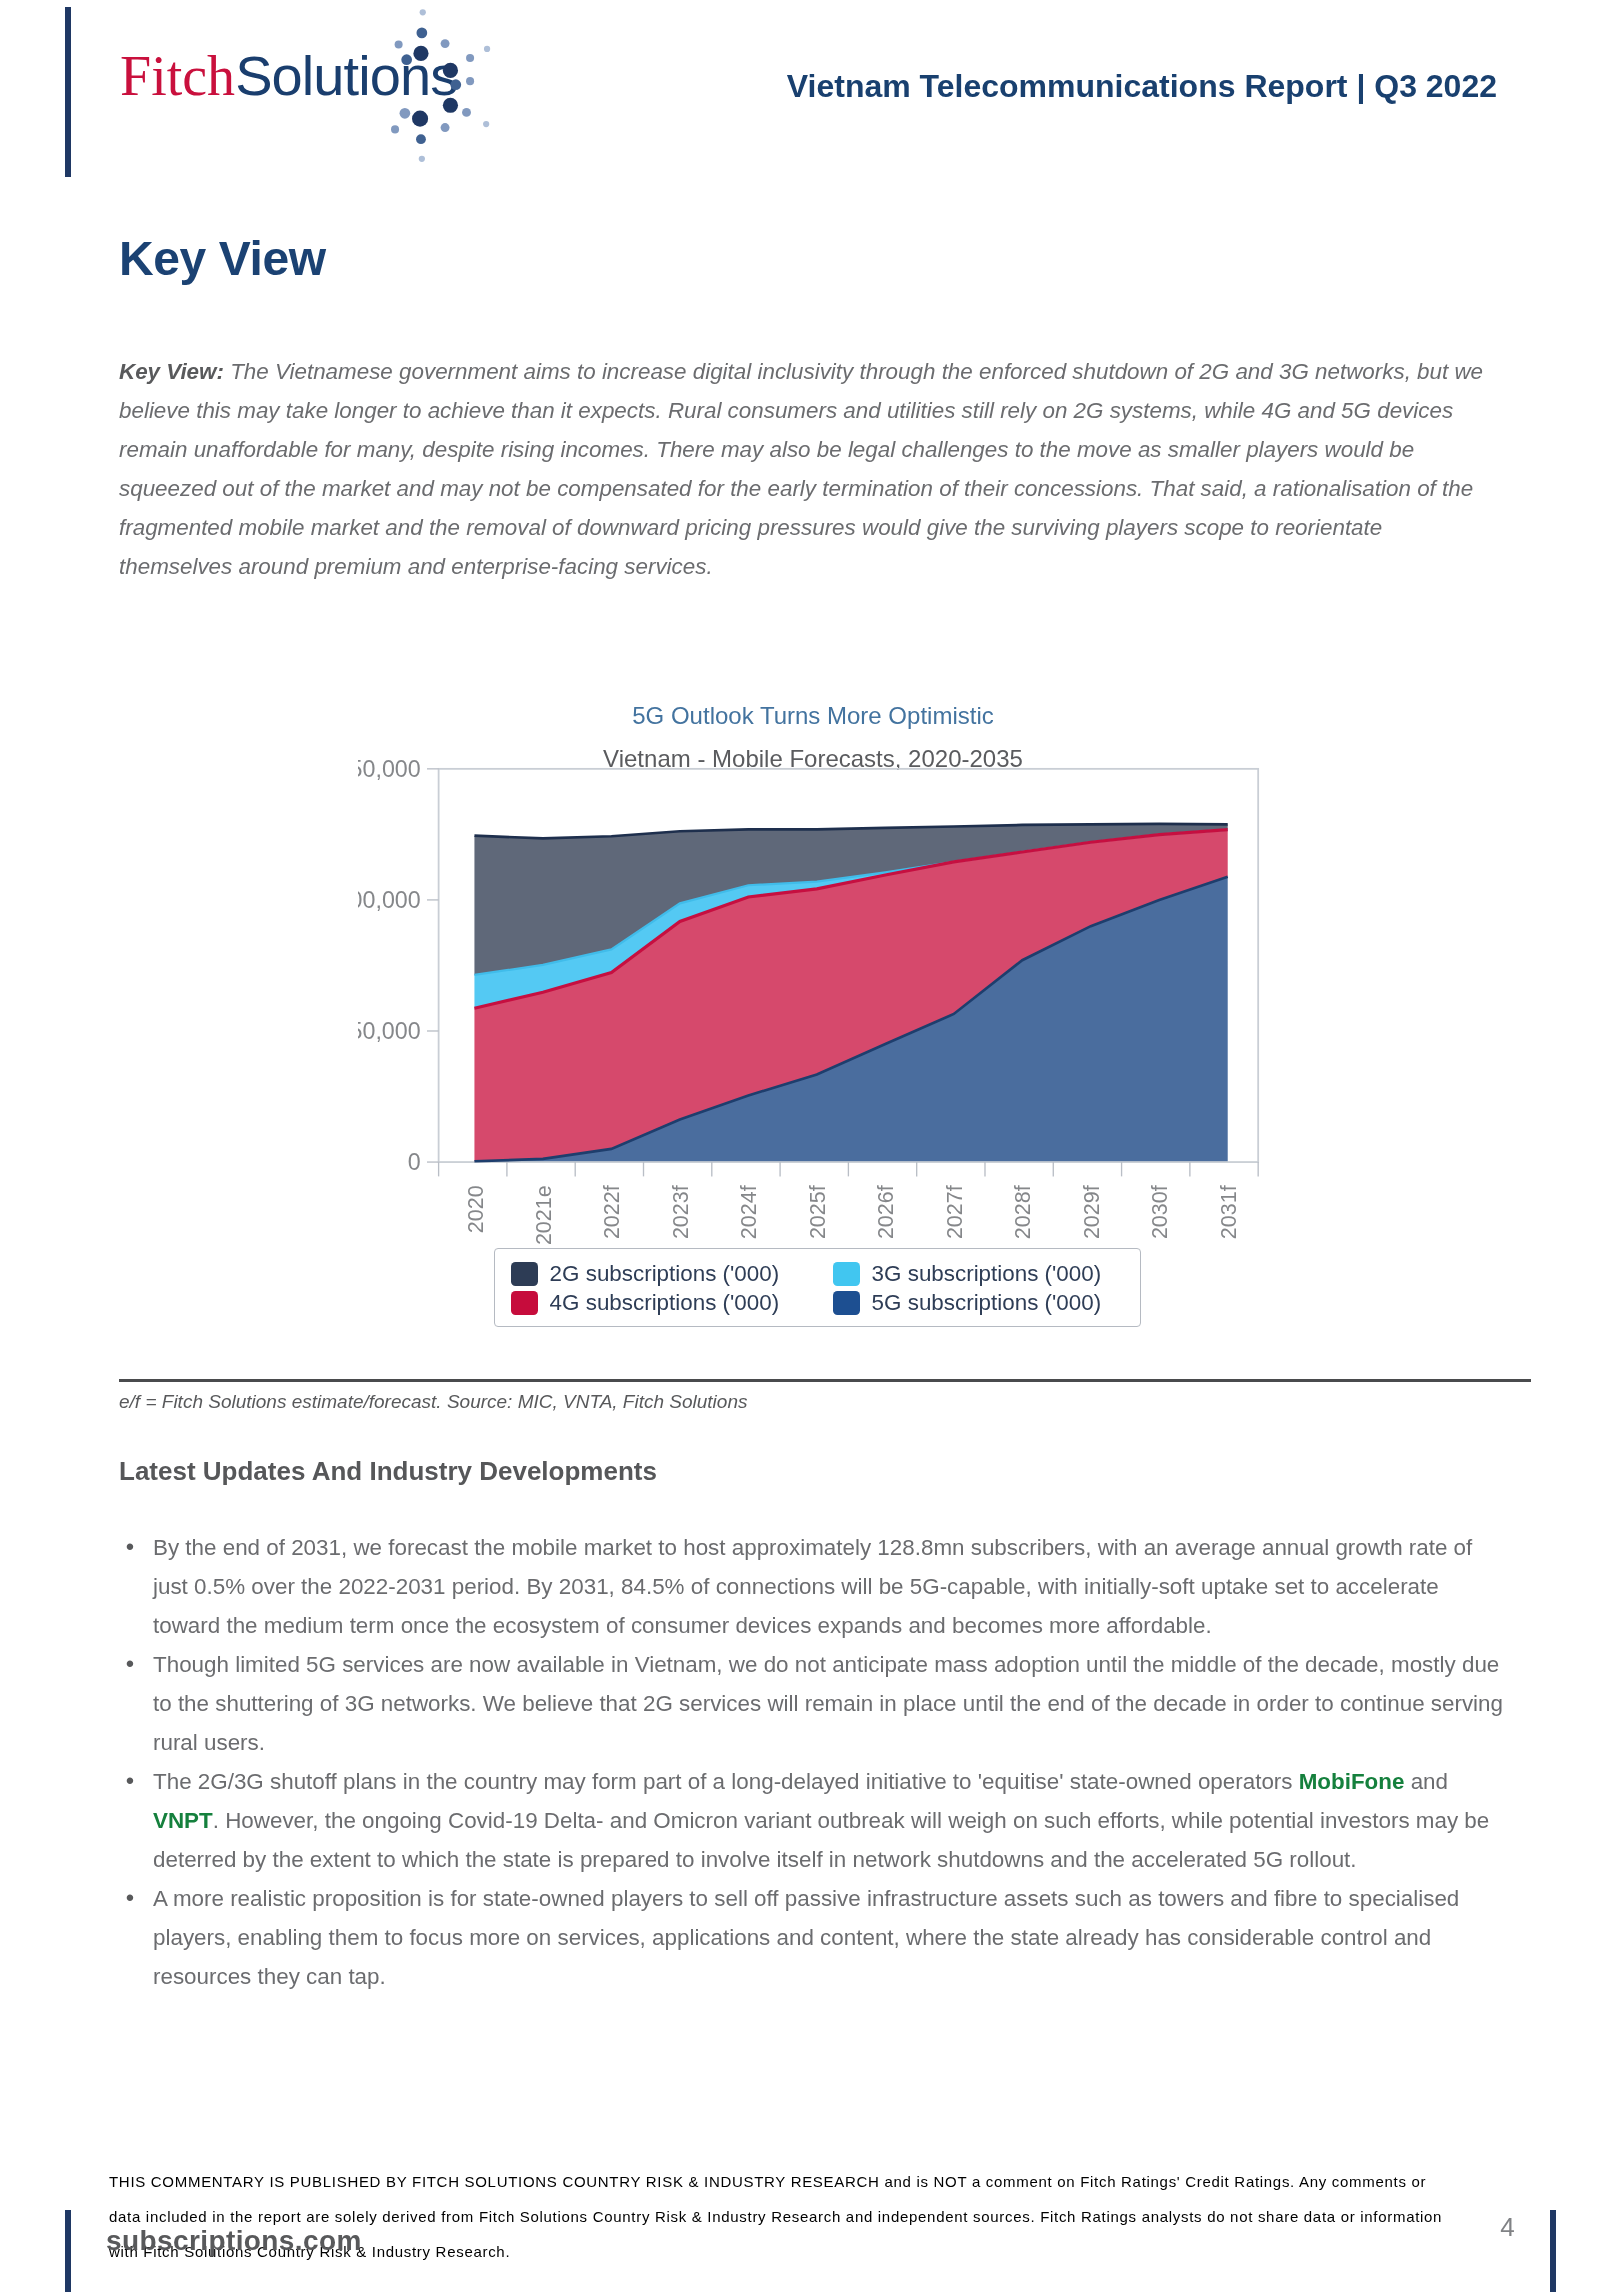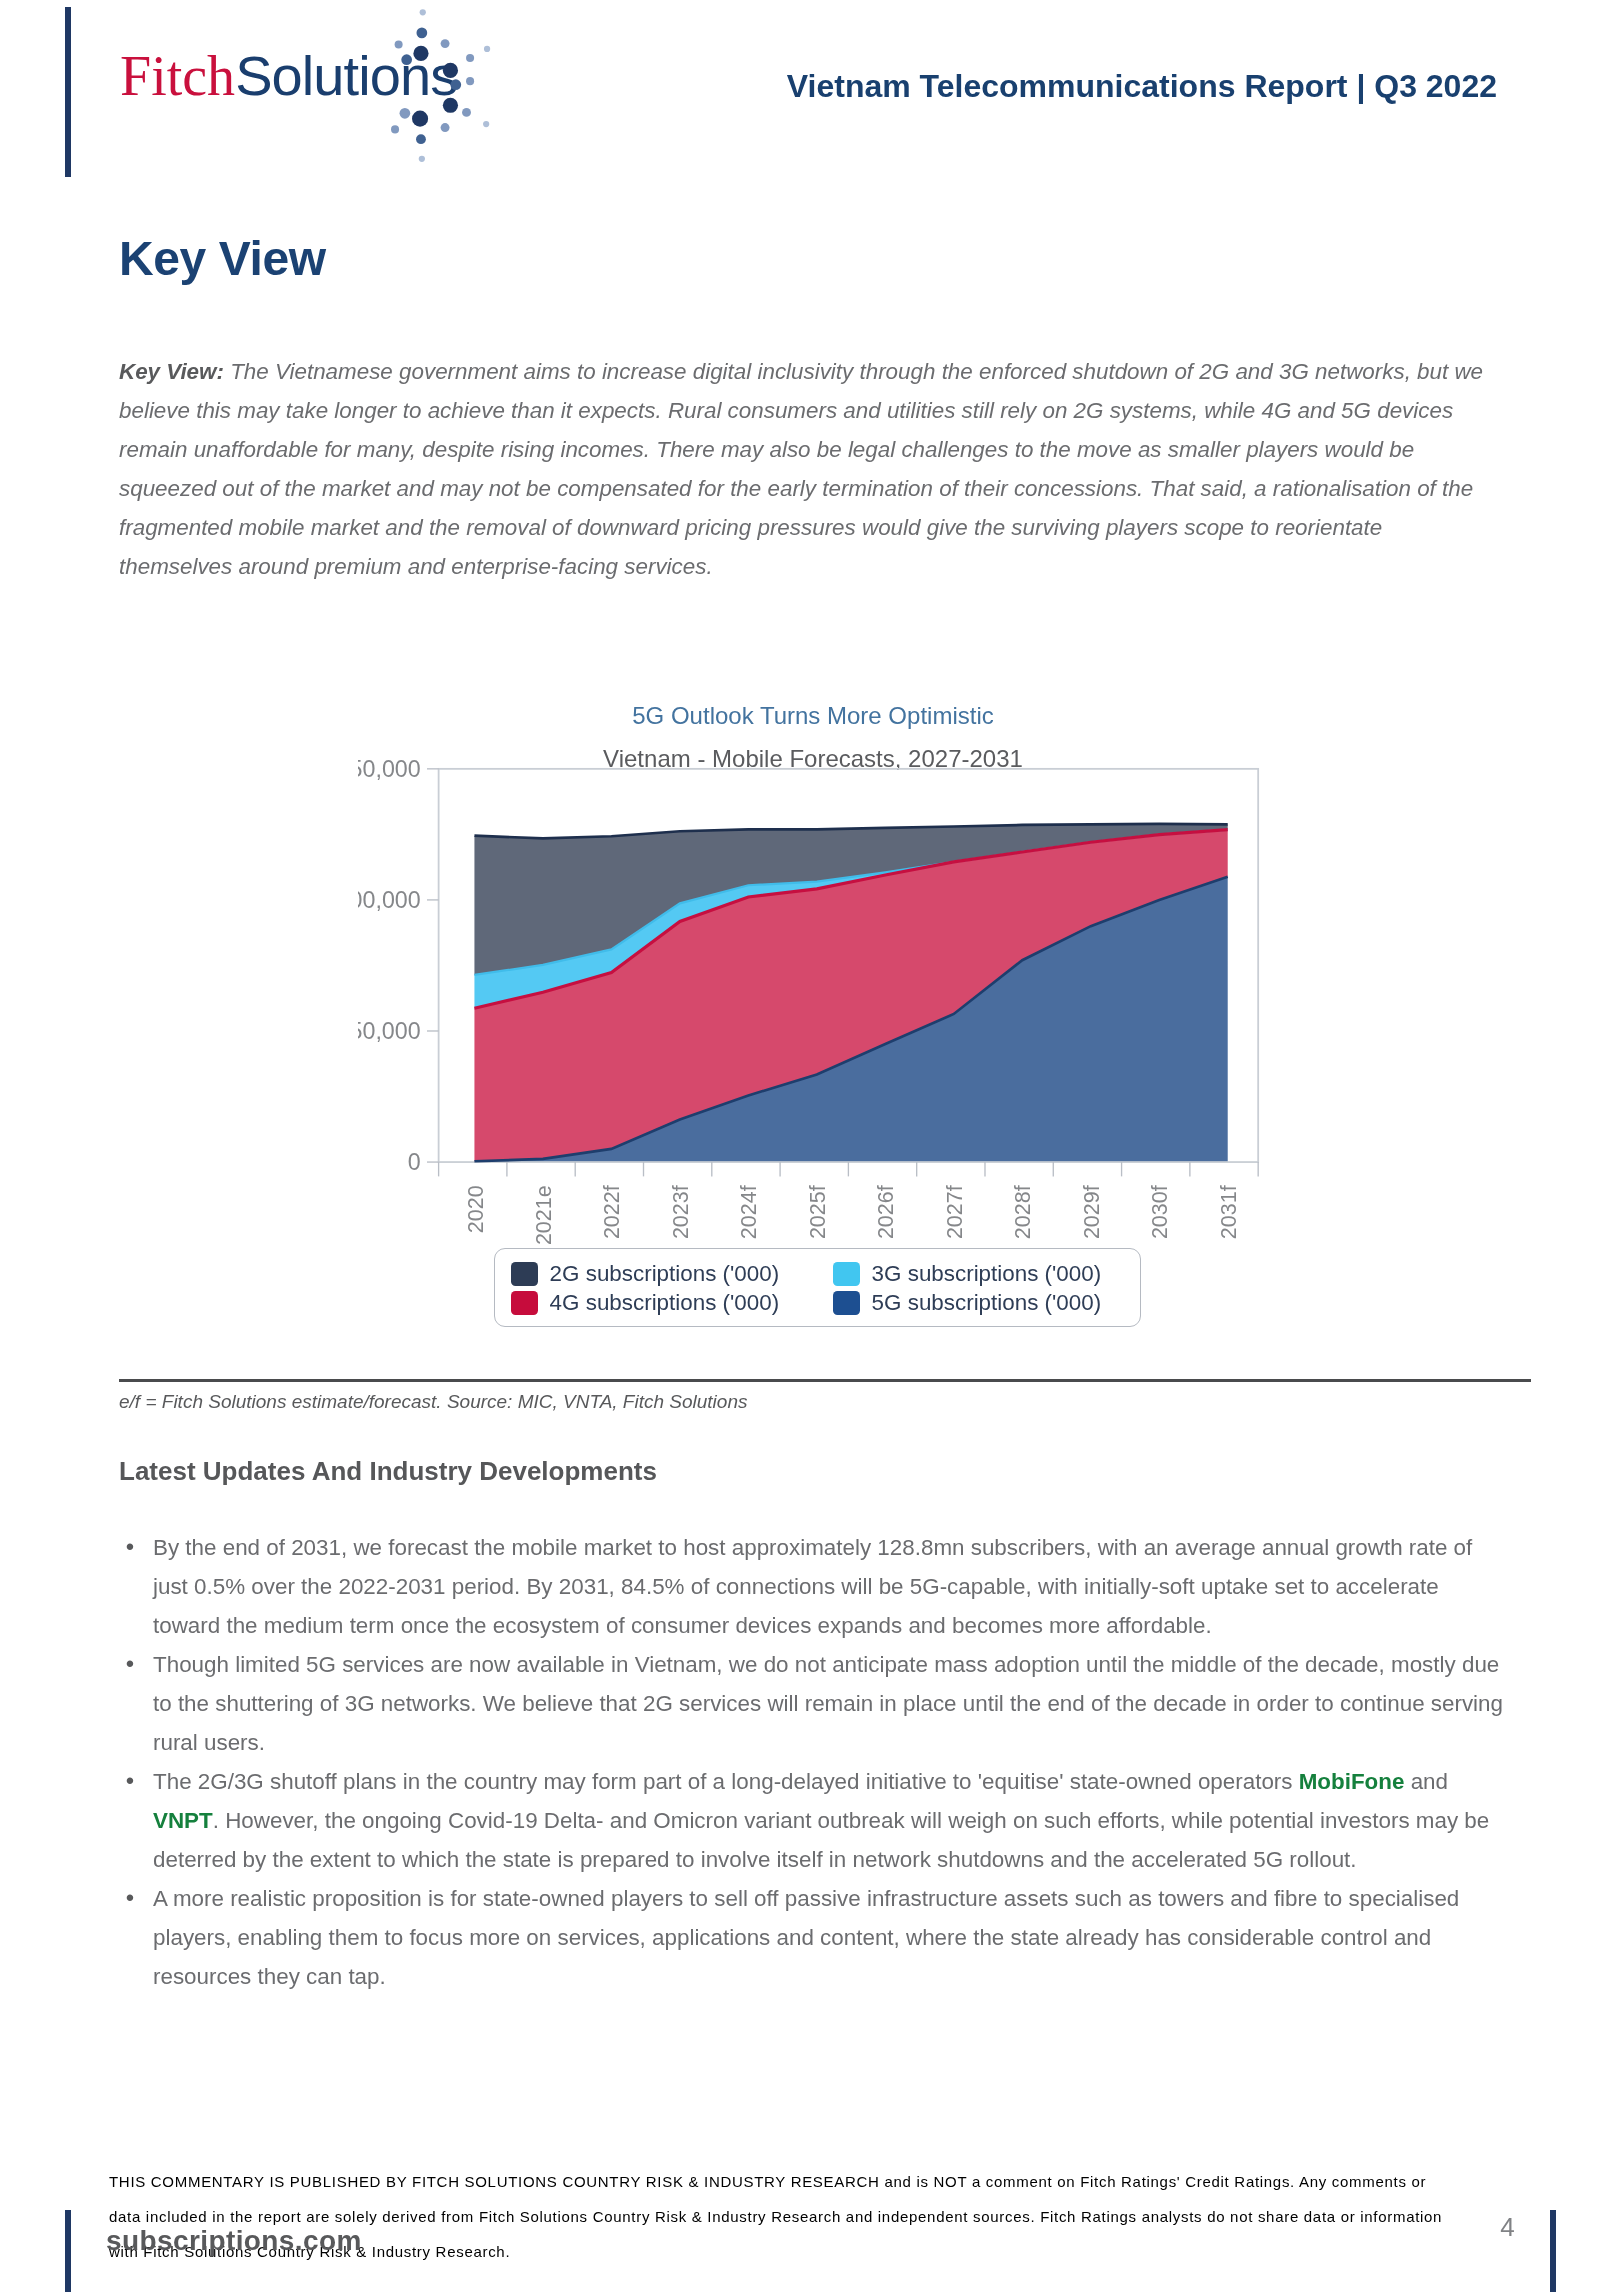--- a/index.html
+++ b/index.html
@@ -19,21 +19,21 @@
   .key-view-title{left:119px;top:231px;font-size:48px;font-weight:bold;color:#1b4273;letter-spacing:-0.4px;}
   .key-view-paragraph{left:119px;top:352px;width:1377px;font-size:22.4px;line-height:39px;
     font-style:italic;color:#6b6c6f;}
   .key-view-lead{font-weight:bold;color:#595a5c;}
   
   .chart-titles{left:116px;top:670px;width:1394px;text-align:center;margin-top:32px;}
   .chart-title{font-size:24px;color:#43739f;margin-bottom:15px;}
   .chart-subtitle{font-size:24px;color:#5a5b5e;}
   .chart-svg{left:358px;top:757px;}
   .legend-box{left:494px;top:1248px;width:647px;box-sizing:border-box;
-    border:1.8px solid #b5bac2;border-radius:11px;background:#fff;
+    border:1.8px solid #b5bac2;border-radius:4px;background:#fff;
     display:grid;grid-template-columns:322px auto;row-gap:3.6px;
     padding:11.6px 14.3px 9.9px 16px;}
   .legend-item{display:flex;align-items:center;gap:11.6px;}
   .legend-swatch{width:27px;height:24px;border-radius:4.5px;flex:0 0 auto;}
   .legend-label{font-size:22.4px;color:#2e3d56;}
   
   .divider{left:119px;top:1379px;width:1412px;height:2.7px;background:#4a4b4d;}
   .source-note{left:119px;top:1391px;font-size:19px;font-style:italic;color:#58595b;}
   
   .updates-heading{left:119px;top:1456px;font-size:26px;font-weight:bold;color:#565759;}
@@ -91,21 +91,21 @@
 <div class="abs report-title">Vietnam Telecommunications Report | Q3 2022</div>
 
 <div class="abs key-view-title">Key View</div>
 
 <div class="abs key-view-paragraph">
   <span class="key-view-lead">Key View:</span><span> The Vietnamese government aims to increase digital inclusivity through the enforced shutdown of 2G and 3G networks, but we believe this may take longer to achieve than it expects. Rural consumers and utilities still rely on 2G systems, while 4G and 5G devices remain unaffordable for many, despite rising incomes. There may also be legal challenges to the move as smaller players would be squeezed out of the market and may not be compensated for the early termination of their concessions. That said, a rationalisation of the fragmented mobile market and the removal of downward pricing pressures would give the surviving players scope to reorientate themselves around premium and enterprise-facing services.</span>
 </div>
 
 <div class="abs chart-titles">
   <div class="chart-title">5G Outlook Turns More Optimistic</div>
-  <div class="chart-subtitle">Vietnam - Mobile Forecasts, 2027-2031</div>
+  <div class="chart-subtitle">Vietnam - Mobile Forecasts, 2020-2035</div>
 </div>
 
 <svg class="abs chart-svg" width="936" height="502" viewBox="0 0 1045 560">
     <polygon points="130,451.122 206.45454545454544,448.488 282.9090909090909,437.3666666666667 359.3636363636364,404.588 435.8181818181818,377.66266666666667 512.2727272727273,354.2493333333333 588.7272727272727,320.3 665.1818181818181,286.6433333333333 741.6363636363636,226.64666666666668 818.0909090909091,188.60000000000002 894.5454545454545,159.33333333333337 971,133.57866666666666 971,452 894.5454545454545,452 818.0909090909091,452 741.6363636363636,452 665.1818181818181,452 588.7272727272727,452 512.2727272727273,452 435.8181818181818,452 359.3636363636364,452 282.9090909090909,452 206.45454545454544,452 130,452" fill="#4a6d9e"></polygon>
     <polygon points="130,280.20466666666664 206.45454545454544,262.352 282.9090909090909,240.40200000000002 359.3636363636364,183.332 435.8181818181818,156.11399999999998 512.2727272727273,147.04133333333334 588.7272727272727,131.53000000000003 665.1818181818181,116.8966666666667 741.6363636363636,105.77533333333338 818.0909090909091,94.94666666666666 894.5454545454545,86.45933333333335 971,80.89866666666666 971,133.57866666666666 894.5454545454545,159.33333333333337 818.0909090909091,188.60000000000002 741.6363636363636,226.64666666666668 665.1818181818181,286.6433333333333 588.7272727272727,320.3 512.2727272727273,354.2493333333333 435.8181818181818,377.66266666666667 359.3636363636364,404.588 282.9090909090909,437.3666666666667 206.45454545454544,448.488 130,451.122" fill="#d6496c"></polygon>
     <polygon points="130,243.036 206.45454545454544,231.91466666666668 282.9090909090909,214.64733333333334 359.3636363636364,163.13799999999998 435.8181818181818,142.94400000000002 512.2727272727273,138.84666666666664 588.7272727272727,128.6033333333333 665.1818181818181,116.8966666666667 741.6363636363636,105.77533333333338 818.0909090909091,94.94666666666666 894.5454545454545,86.45933333333335 971,80.89866666666666 971,80.89866666666666 894.5454545454545,86.45933333333335 818.0909090909091,94.94666666666666 741.6363636363636,105.77533333333338 665.1818181818181,116.8966666666667 588.7272727272727,131.53000000000003 512.2727272727273,147.04133333333334 435.8181818181818,156.11399999999998 359.3636363636364,183.332 282.9090909090909,240.40200000000002 206.45454545454544,262.352 130,280.20466666666664" fill="#54c9f3"></polygon>
     <polygon points="130,87.63 206.45454545454544,90.55666666666667 282.9090909090909,88.21533333333332 359.3636363636364,82.65466666666663 435.8181818181818,80.606 512.2727272727273,80.606 588.7272727272727,78.85000000000002 665.1818181818181,77.38666666666666 741.6363636363636,75.63066666666668 818.0909090909091,75.0453333333333 894.5454545454545,74.45999999999998 971,75.0453333333333 971,80.89866666666666 894.5454545454545,86.45933333333335 818.0909090909091,94.94666666666666 741.6363636363636,105.77533333333338 665.1818181818181,116.8966666666667 588.7272727272727,128.6033333333333 512.2727272727273,138.84666666666664 435.8181818181818,142.94400000000002 359.3636363636364,163.13799999999998 282.9090909090909,214.64733333333334 206.45454545454544,231.91466666666668 130,243.036" fill="#5f6879"></polygon>
     <rect x="90" y="13" width="915" height="439" fill="none" stroke="#c9ced5" stroke-width="2"></rect>
     <polyline points="130,243.036 206.45454545454544,231.91466666666668 282.9090909090909,214.64733333333334 359.3636363636364,163.13799999999998 435.8181818181818,142.94400000000002 512.2727272727273,138.84666666666664 588.7272727272727,128.6033333333333 665.1818181818181,116.8966666666667 741.6363636363636,105.77533333333338 818.0909090909091,94.94666666666666 894.5454545454545,86.45933333333335 971,80.89866666666666" fill="none" stroke="#40bcea" stroke-width="2.5"></polyline>
     <polyline points="130,280.20466666666664 206.45454545454544,262.352 282.9090909090909,240.40200000000002 359.3636363636364,183.332 435.8181818181818,156.11399999999998 512.2727272727273,147.04133333333334 588.7272727272727,131.53000000000003 665.1818181818181,116.8966666666667 741.6363636363636,105.77533333333338 818.0909090909091,94.94666666666666 894.5454545454545,86.45933333333335 971,80.89866666666666" fill="none" stroke="#c60f40" stroke-width="3.5"></polyline>

